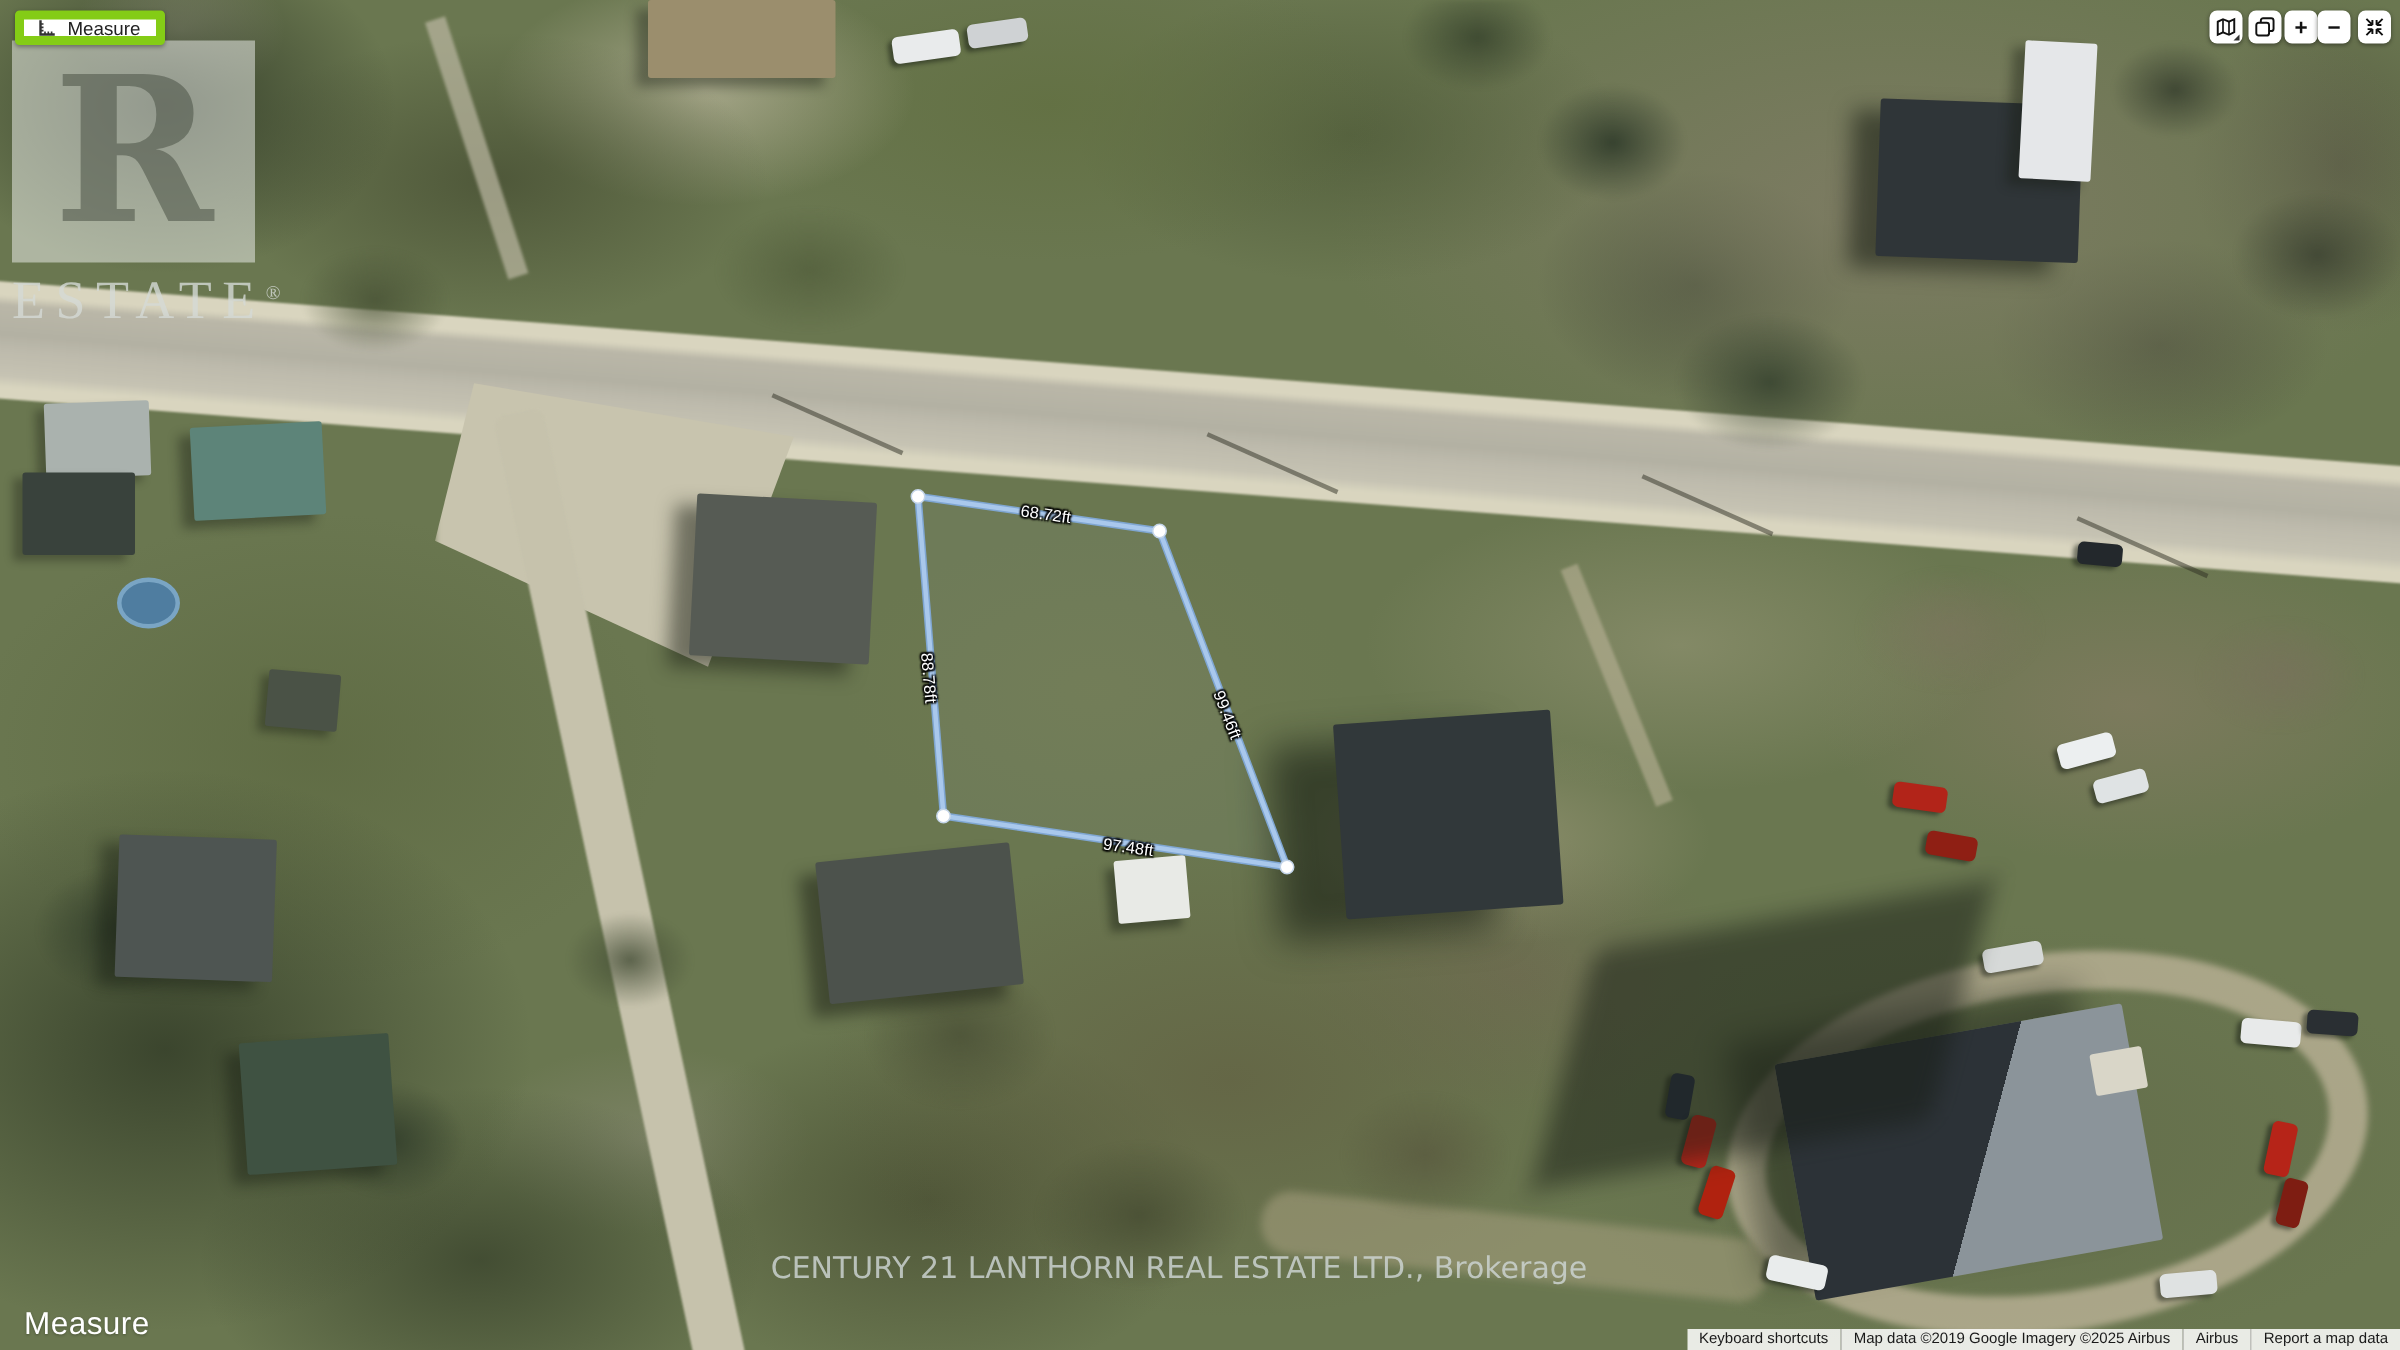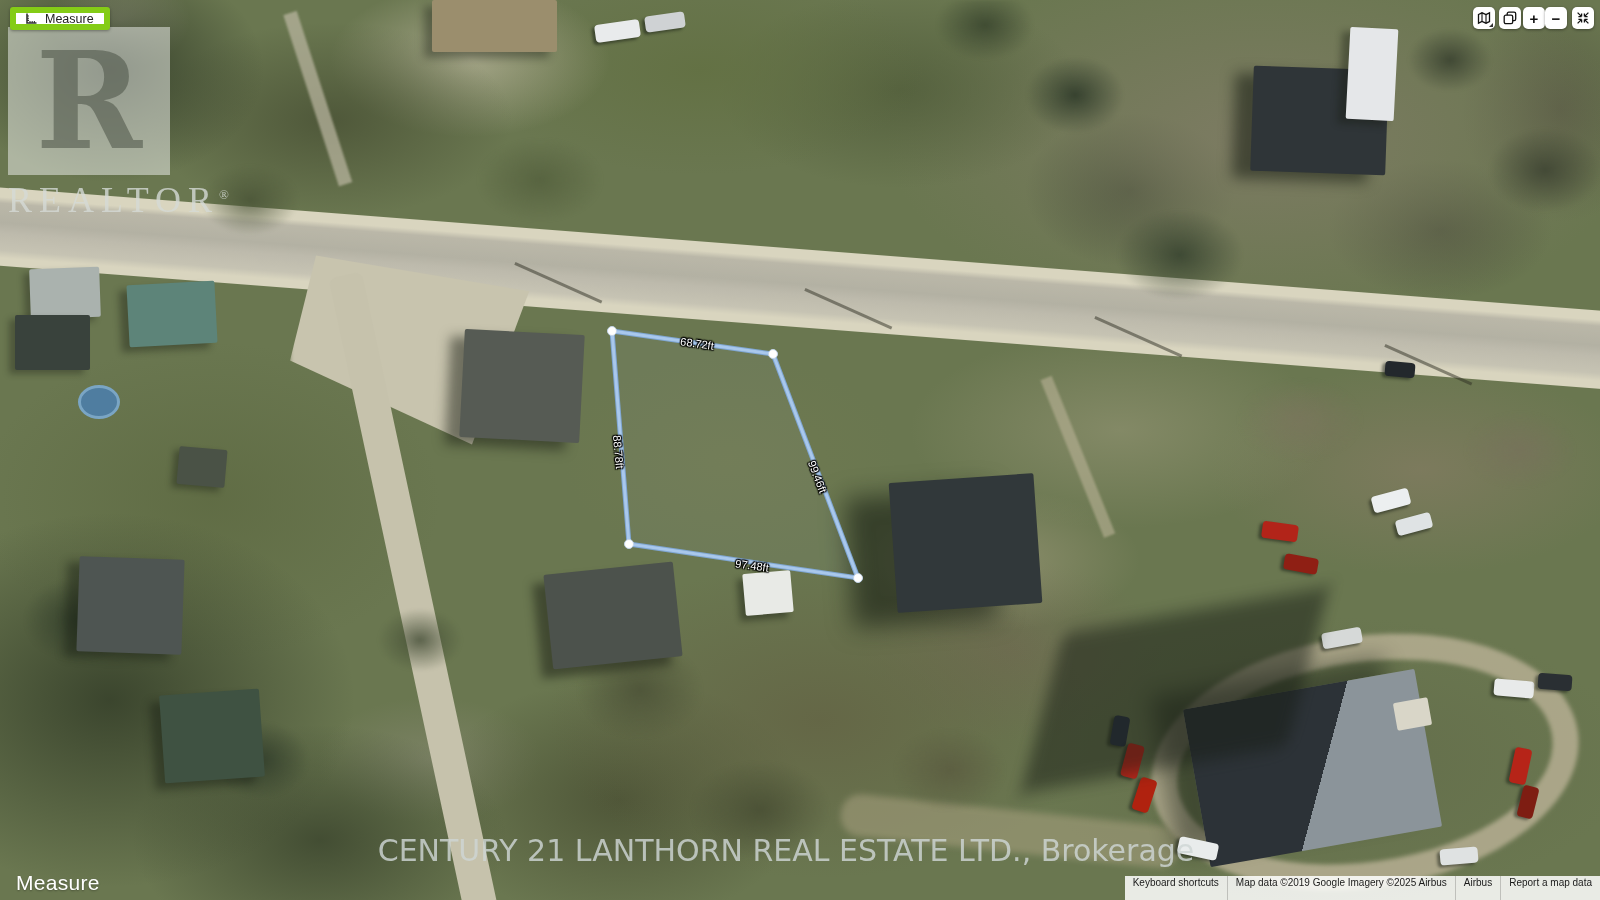--- a/index.html
+++ b/index.html
@@ -104,24 +104,24 @@
   .realtor-block .r{font-family:"DejaVu Serif","Liberation Serif",serif;font-weight:bold;
     font-size:128px;line-height:1;color:rgba(74,82,70,.55);transform:scaleY(1.05);}
   .realtor-text{margin-top:4px;font-family:"Liberation Serif",serif;
     font-size:36px;letter-spacing:7px;color:rgba(212,218,214,.8);white-space:nowrap;}
   .realtor-text sup{font-size:13px;letter-spacing:0;}
 
   .google-logo{position:absolute;left:16px;top:871px;font-size:21px;font-weight:500;
     color:#fff;letter-spacing:.3px;text-shadow:0 1px 2px rgba(0,0,0,.3);cursor:pointer;}
 
   .brokerage-mark{position:absolute;left:786px;top:833px;transform:translateX(-50%);
-    font-family:"DejaVu Sans","Liberation Sans",sans-serif;font-size:30px;
+    font-family:"DejaVu Sans","Liberation Sans",sans-serif;font-size:20px;
     color:rgba(206,214,212,.82);white-space:nowrap;pointer-events:none;}
 
-  .attrib-bar{position:absolute;right:0;bottom:0;height:24px;display:flex;align-items:stretch;}
+  .attrib-bar{position:absolute;right:0;bottom:0;height:14px;display:flex;align-items:stretch;}
   .attrib-seg{background:rgba(255,255,255,.85);color:#1a1a1a;font-size:10px;line-height:14px;
     padding:0 8px;white-space:nowrap;border-left:1px solid rgba(0,0,0,.18);}
   .attrib-seg:first-child{border-left:none;}
   .attrib-link{cursor:pointer;}
 </style>
 </head>
 <body>
 
 <div id="stage">
   <div id="terrain"></div>
@@ -188,21 +188,21 @@
       <div class="measure-label" style="left: 697px; top: 344px; transform: translate(-50%, -50%) rotate(8deg);">68.72ft</div>
       <div class="measure-label" style="left: 817px; top: 477px; transform: translate(-50%, -50%) rotate(69deg);">99.46ft</div>
       <div class="measure-label" style="left: 752px; top: 566px; transform: translate(-50%, -50%) rotate(8deg);">97.48ft</div>
       <div class="measure-label" style="left: 618px; top: 452px; transform: translate(-50%, -50%) rotate(85deg);">88.78ft</div>
     </div>
 
   <div class="realtor">
     <div class="realtor-block">
       <span class="r">R</span>
     </div>
-    <div class="realtor-text"><span>REALTOR</span><sup>®</sup></div>
+    <div class="realtor-text"><span>ESTATE</span><sup>®</sup></div>
   </div>
 
   <div class="measure-btn">
     <svg width="14" height="14" viewBox="0 0 14 14">
       <path d="M3 1.5 v9.5 h9.5" fill="none" stroke="#333" stroke-width="1.6"></path>
       <path d="M3 4 h2 M3 6.2 h2 M3 8.4 h2 M6 11 v-2 M8.2 11 v-2 M10.4 11 v-2" stroke="#333" stroke-width="1.1" fill="none"></path>
     </svg>
     <span class="txt">Measure</span>
   </div>
 

